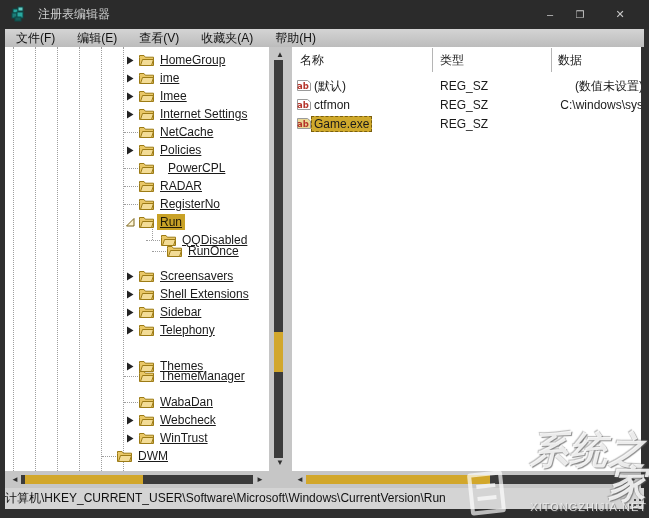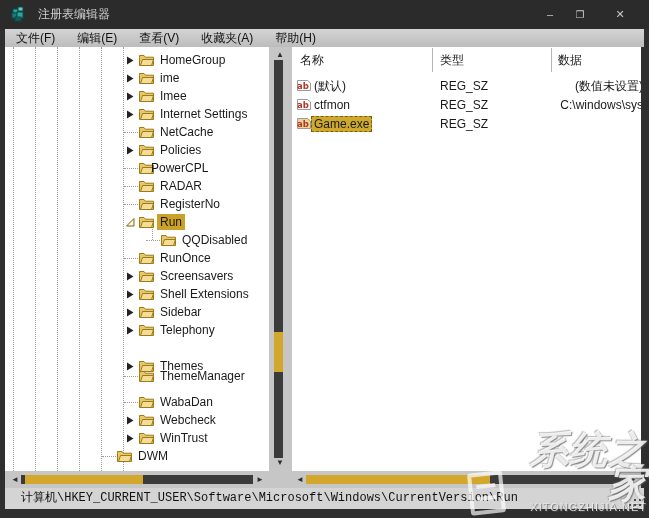--- a/index.html
+++ b/index.html
@@ -22,21 +22,21 @@
     background:linear-gradient(#d4d4d4,#bcbcbc); display:flex; align-items:center; }
   .menu-item { padding:0 11px; line-height:18px; color:#111; }
   
   .leftpane { position:absolute; left:5px; top:47px; width:284px; height:441px; background:#c6c6c6; }
   .tree-viewport { position:absolute; left:0; top:0; width:264px; height:424px; background:#fff; overflow:hidden; }
   .guide { position:absolute; top:0; bottom:0; width:0; border-left:1px dotted #9e9e9e; }
   .tree-row { position:absolute; left:0; width:100%; height:18px; }
   .arrow { position:absolute; top:4px; width:12px; height:11px; }
   .nolink { position:absolute; top:9px; width:14px; border-top:1px dotted #9e9e9e; }
   .folder { position:absolute; top:2px; width:17px; height:14px; }
-  .tlabel { position:absolute; top:1px; line-height:16px; white-space:nowrap; padding:0 3px; }
+  .tlabel { position:absolute; top:1px; line-height:16px; white-space:nowrap; padding:0 3px;text-decoration:underline; }
   .tsel { background:#c9a227; color:#201a06; }
   .qq-conn-v { position:absolute; left:147px; top:178px; height:15px; border-left:1px dotted #9e9e9e; }
   
   .vscroll { position:absolute; left:264px; top:0; width:20px; height:424px; background:#c6c6c6; }
   .vtrack { position:absolute; left:5px; top:13px; width:9px; height:398px; background:#3b3b3b; }
   .vthumb { position:absolute; left:5px; top:285px; width:9px; height:40px; background:#d2a72b; }
   .sarrow { position:absolute; color:#2e2e2e; font-size:8px; line-height:8px; }
   .hscroll { position:absolute; left:0; top:424px; width:264px; height:17px; background:#c6c6c6; }
   .htrack { position:absolute; left:16px; top:4px; width:232px; height:9px; background:#3b3b3b; }
   .hthumb { position:absolute; left:20px; top:4px; width:118px; height:9px; background:#d2a72b; }
@@ -53,21 +53,21 @@
   .abicon { position:absolute; left:4px; top:2px; width:16px; height:13px; }
   .lname { position:absolute; left:22px; top:1px; line-height:16px; white-space:nowrap; }
   .lsel { background:#cfa92c; border:1px dashed #7a5f0e; padding:0 2px; margin-left:-3px; line-height:14px; top:1px; }
   .ltype { position:absolute; left:148px; top:1px; line-height:16px; }
   .ldata { position:absolute; left:268px; top:1px; line-height:16px; width:83px; overflow:hidden; white-space:nowrap;text-align:right; }
   .hscroll-r { position:absolute; left:0; top:424px; width:349px; height:17px; background:#c6c6c6; }
   .htrack-r { position:absolute; left:14px; top:4px; width:322px; height:9px; background:#3b3b3b; }
   .hthumb-r { position:absolute; left:14px; top:4px; width:184px; height:9px; background:#d2a72b; }
   
   .statusbar { position:absolute; left:5px; top:488px; width:639px; height:21px; background:#d4d4d4; }
-  .statustext { position:absolute; left:16px; top:0; line-height:21px; color:#111; white-space:nowrap;font-family:Liberation Mono, monospace; }
+  .statustext { position:absolute; left:0; top:0; line-height:21px; color:#111; white-space:nowrap; }
   .grip { position:absolute; right:3px; bottom:3px; width:12px; height:12px; }
   .grip::after { content:""; position:absolute; left:0; top:0; width:2px; height:2px; background:#4a4a4a;
     box-shadow:10px 0 #4a4a4a, 5px 5px #4a4a4a, 10px 5px #4a4a4a, 0 10px #4a4a4a, 5px 10px #4a4a4a, 10px 10px #4a4a4a; }
   
   .watermark { position:absolute; right:2px; bottom:4px; width:178px; z-index:99; pointer-events:none; text-align:right; }
   .wm-row { display:flex; align-items:flex-end; justify-content:flex-end; }
   .wm-logo { width:38px; height:42px; margin-right:4px; border:4px solid rgba(255,255,255,.8); border-radius:3px;
     transform:rotate(-6deg); position:relative; opacity:.85; }
   .wm-logo::before, .wm-logo::after { content:""; position:absolute; left:4px; right:4px; height:4px; background:rgba(255,255,255,.8); }
   .wm-logo::before { top:8px; } .wm-logo::after { top:20px; }
@@ -168,21 +168,21 @@
             <path d="M2.5 12.5 L4.5 6.5 L15.5 6.5 L13.5 12.5 Z" fill="#f3dc96" stroke="#9c7b16"></path>
           </svg></span>
         <span class="tlabel" style="left:152px">Policies</span>
       </div>
       <div class="tree-row" style="top: 112px;">
         <span class="nolink" style="left:119px"></span>
         <span class="folder" style="left:133px"><svg width="17" height="14" viewBox="0 0 17 14">
             <path d="M1.5 4.5 L1.5 2.5 L6 2.5 L7.3 4.2 L15.5 4.2 L15.5 12.5 L1.5 12.5 Z" fill="#e9c766" stroke="#9c7b16"></path>
             <path d="M2.5 12.5 L4.5 6.5 L15.5 6.5 L13.5 12.5 Z" fill="#f3dc96" stroke="#9c7b16"></path>
           </svg></span>
-        <span class="tlabel" style="left:143px">PowerCPL</span>
+        <span class="tlabel" style="left:160px">PowerCPL</span>
       </div>
       <div class="tree-row" style="top: 130px;">
         <span class="nolink" style="left:119px"></span>
         <span class="folder" style="left:133px"><svg width="17" height="14" viewBox="0 0 17 14">
             <path d="M1.5 4.5 L1.5 2.5 L6 2.5 L7.3 4.2 L15.5 4.2 L15.5 12.5 L1.5 12.5 Z" fill="#e9c766" stroke="#9c7b16"></path>
             <path d="M2.5 12.5 L4.5 6.5 L15.5 6.5 L13.5 12.5 Z" fill="#f3dc96" stroke="#9c7b16"></path>
           </svg></span>
         <span class="tlabel" style="left:152px">RADAR</span>
       </div>
       <div class="tree-row" style="top: 148px;">
@@ -204,21 +204,21 @@
         <span class="tlabel tsel" style="left:152px">Run</span>
       </div>
       <div class="tree-row" style="top: 184px;">
         <span class="nolink" style="left:141px"></span>
         <span class="folder" style="left:155px"><svg width="17" height="14" viewBox="0 0 17 14">
             <path d="M1.5 4.5 L1.5 2.5 L6 2.5 L7.3 4.2 L15.5 4.2 L15.5 12.5 L1.5 12.5 Z" fill="#e9c766" stroke="#9c7b16"></path>
             <path d="M2.5 12.5 L4.5 6.5 L15.5 6.5 L13.5 12.5 Z" fill="#f3dc96" stroke="#9c7b16"></path>
           </svg></span>
         <span class="tlabel" style="left:174px">QQDisabled</span>
       </div>
-      <div class="tree-row" style="top: 202px;">
+      <div class="tree-row" style="top: 195px; margin-left: 28px;">
         <span class="nolink" style="left:119px"></span>
         <span class="folder" style="left:133px"><svg width="17" height="14" viewBox="0 0 17 14">
             <path d="M1.5 4.5 L1.5 2.5 L6 2.5 L7.3 4.2 L15.5 4.2 L15.5 12.5 L1.5 12.5 Z" fill="#e9c766" stroke="#9c7b16"></path>
             <path d="M2.5 12.5 L4.5 6.5 L15.5 6.5 L13.5 12.5 Z" fill="#f3dc96" stroke="#9c7b16"></path>
           </svg></span>
         <span class="tlabel" style="left:152px">RunOnce</span>
       </div>
       <div class="tree-row" style="top: 220px;">
         <span class="arrow" style="left:120px"><svg width="10" height="11" viewBox="0 0 10 11">
             <path d="M2 1.5 L8.5 5.5 L2 9.5 Z" fill="#222"></path>

